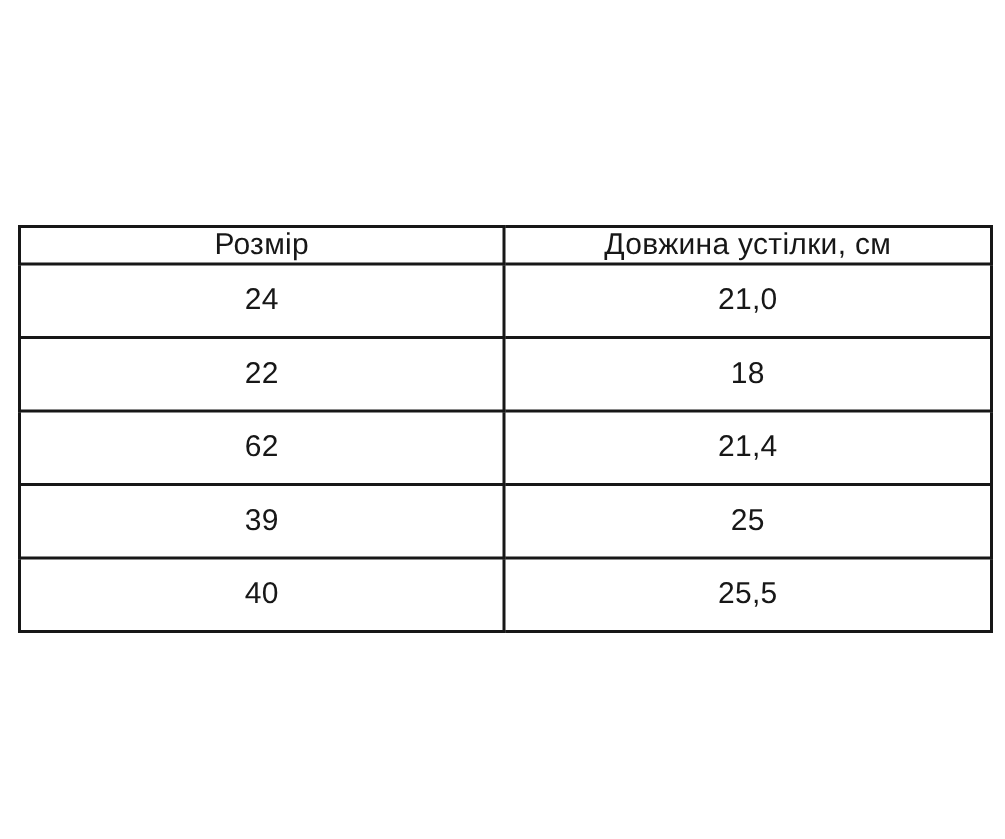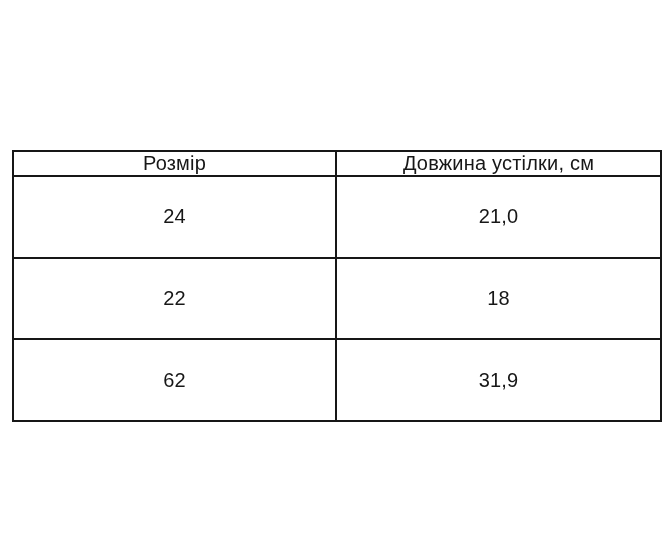--- a/index.html
+++ b/index.html
@@ -55,16 +55,24 @@
     <tr>
       <td>24</td>
       <td>21,0</td>
     </tr>
     <tr>
       <td>22</td>
       <td>18</td>
     </tr>
     <tr>
       <td>62</td>
-      <td>31,9</td>
+      <td>21,4</td>
+    </tr>
+    <tr>
+      <td>39</td>
+      <td>25</td>
+    </tr>
+    <tr>
+      <td>40</td>
+      <td>25,5</td>
     </tr>
   </tbody>
 </table>
 
 </body></html>

